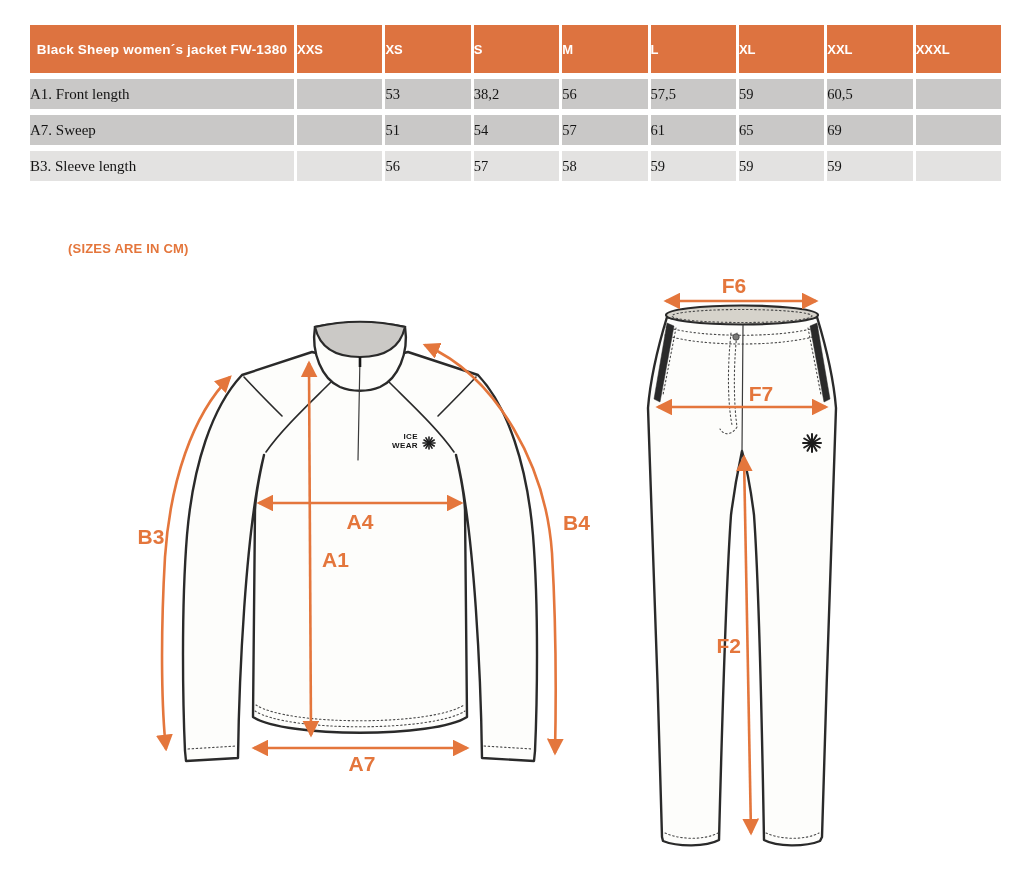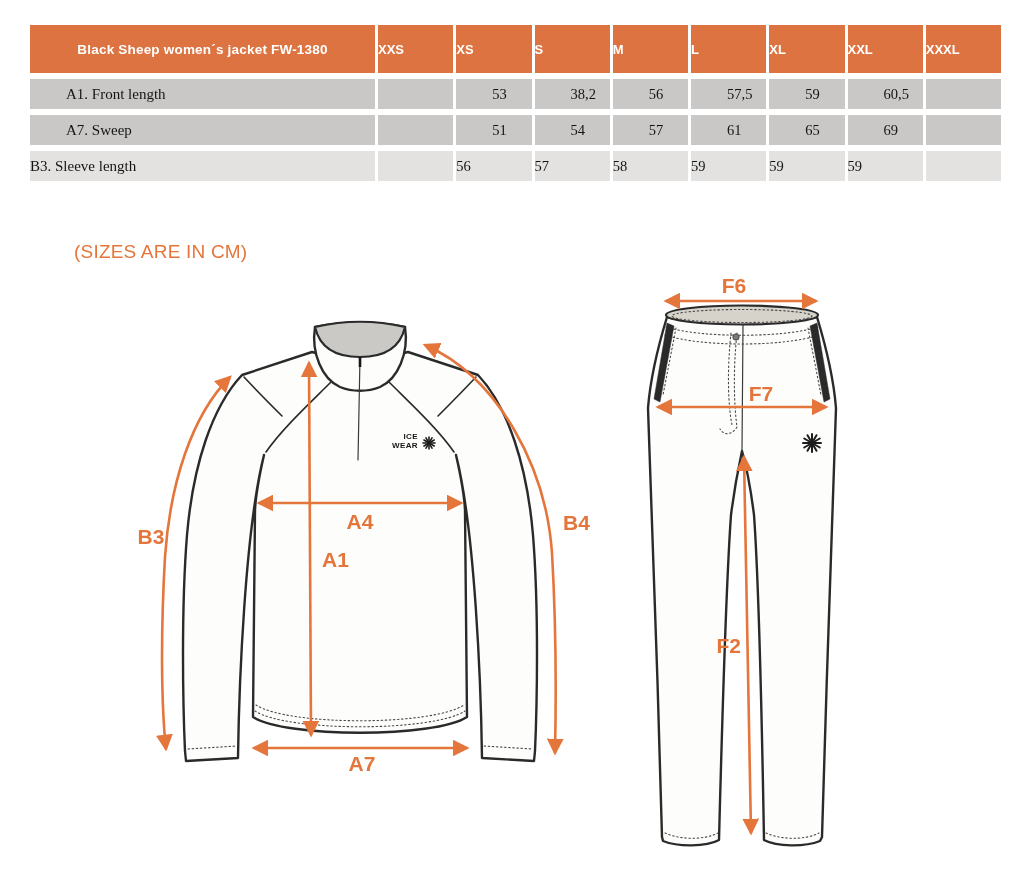--- a/index.html
+++ b/index.html
@@ -9,32 +9,32 @@
     --accent:#E4763C;
     --line:#2A2A2A;
   }
   html,body{margin:0;padding:0;background:#fff;}
   .page{position:relative;width:1033px;height:888px;background:#fff;overflow:hidden;
         font-family:"Liberation Sans",sans-serif;}
 
   table.size-table{position:absolute;left:27px;top:19px;width:977px;
        border-collapse:separate;border-spacing:3px 6px;table-layout:fixed;}
   table.size-table th,table.size-table td{padding:0;}
-  th.title-cell{width:345px;background:var(--header-bg);color:#fff;height:48px;
+  th.title-cell{width:264px;background:var(--header-bg);color:#fff;height:48px;
        font-size:13.5px;font-weight:bold;text-align:center;letter-spacing:.2px;margin-left:7px;}
   th.size-cell{background:var(--header-bg);color:#fff;height:48px;
        font-size:13px;font-weight:bold;text-align:left;}
   td{height:30px;font-family:"Liberation Serif",serif;font-size:14.5px;color:#141414;
      text-align:left;vertical-align:middle;}
   td.label-cell{text-align:left;padding-left:36px;font-size:15px;}
-  tr.dark td{background:var(--row-dark);padding-left:36px;}
+  tr.dark td{background:var(--row-dark);}
   tr.light td{background:var(--row-light);}
 
-  .note{position:absolute;left:74px;top:241px;color:var(--accent);
-        font-size:19px;font-weight:400;letter-spacing:.2px;}
+  .note{position:absolute;left:68px;top:241px;color:var(--accent);
+        font-size:13px;font-weight:700;letter-spacing:.2px;}
 
   svg{position:absolute;overflow:visible;}
   .jacket-svg{left:100px;top:305px;}
   .pants-svg{left:620px;top:275px;}
 
   .body-fill{fill:#FDFDFB;stroke:var(--line);stroke-width:2.4;stroke-linejoin:round;}
   .panel-fill{fill:#FDFDFB;stroke:var(--line);stroke-width:2.4;stroke-linejoin:round;}
   .gray-fill{fill:#CBC9C6;stroke:var(--line);stroke-width:2.2;}
   .tan-fill{fill:#D6D3CB;stroke:var(--line);stroke-width:2.2;}
   .seam{fill:none;stroke:var(--line);stroke-width:1.6;stroke-linecap:round;}

